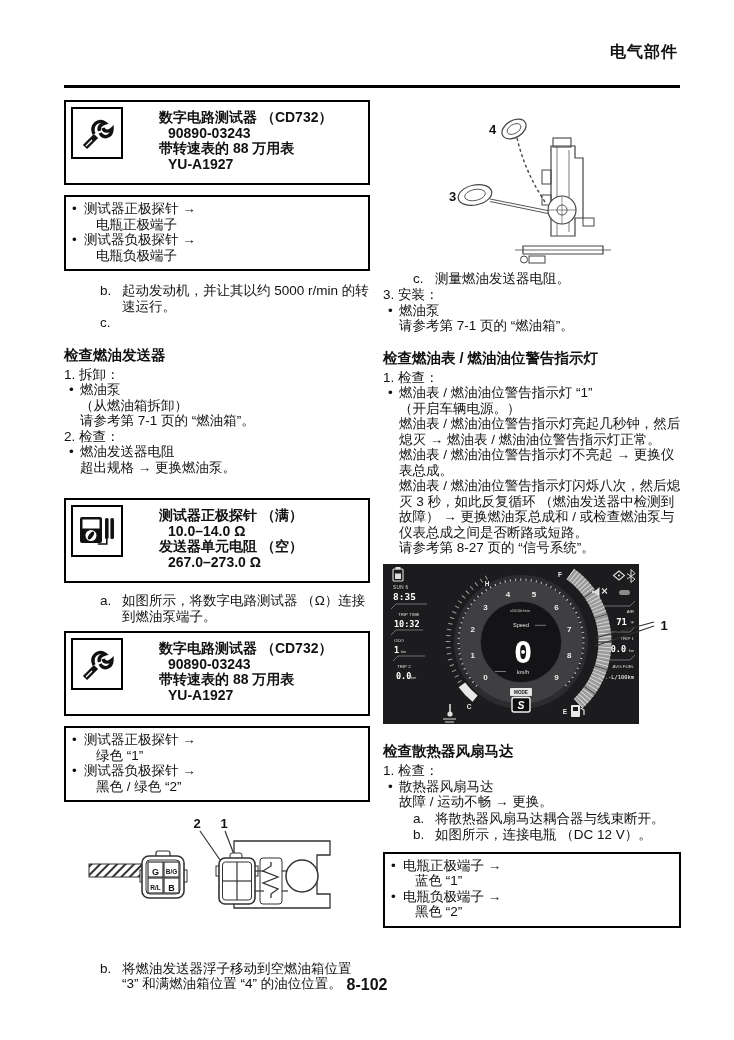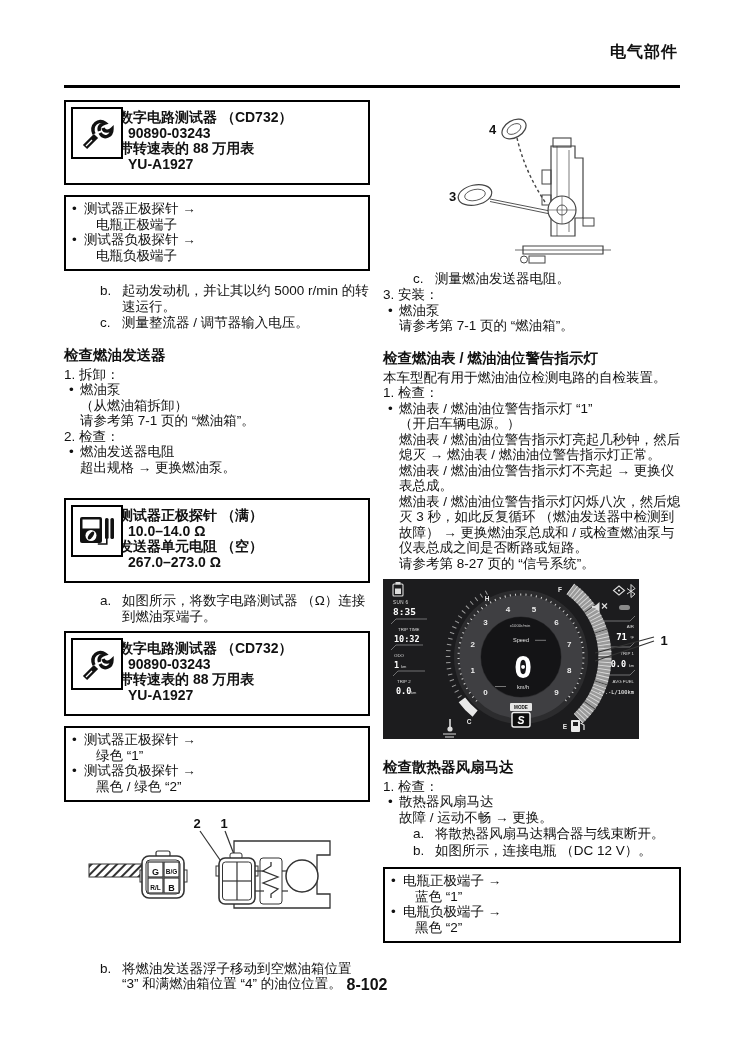--- a/index.html
+++ b/index.html
@@ -9,21 +9,21 @@
   .hdr-rule{position:absolute;top:85px;left:64px;width:616px;height:3px;background:#000;}
   .col{position:absolute;top:100px;font-size:13.5px;line-height:15.5px;}
   .col-left{left:64px;width:306px;}
   .col-right{left:383px;width:298px;}
   .footer{position:absolute;top:968px;left:0;width:734px;text-align:center;
           font-size:16px;font-weight:bold;margin-top:8px;}
   
   .spec-box{position:relative;border:2px solid #000;margin-bottom:10px;padding:5px 5px 10px 5px;min-height:66px;}
   .icon-frame{position:absolute;top:5px;left:5px;width:48px;height:48px;border:2px solid #000;
               display:flex;align-items:center;justify-content:center;background:#fff;}
-  .spec-lines{margin-left:48px;font-weight:bold;font-size:14px;line-height:15.5px;padding-top:3px;}
+  .spec-lines{margin-left:88px;font-weight:bold;font-size:14px;line-height:15.5px;padding-top:3px;}
   .spec-ind{padding-left:9px;}
   
   .info-box{border:2px solid #000;padding:4px 6px 6px 6px;margin-bottom:12px;}
   .kv{display:flex;}
   .kv .marker{width:12px;flex:none;}
   .kv-target{padding-left:12px;}
   
   .step{display:flex;padding-left:36px;margin:1px 0;}
   .step-label{width:22px;flex:none;}
   .step-body{flex:1;}
@@ -80,21 +80,20 @@
           <span class="kv-target">电瓶负极端子</span>
         </div>
     </div>
 
     <div class="step">
       <span class="step-label">b.</span>
       <span class="step-body">起动发动机，并让其以约 5000 r/min 的转速运行。</span>
     </div>
     <div class="step">
       <span class="step-label">c.</span>
-      <span class="step-body">测量整流器 / 调节器输入电压。</span>
     </div>
 
     <div class="sec-title">检查燃油发送器</div>
     <div>1. 拆卸：</div>
     <div class="b-item">
       <span class="marker">•</span>
       <span>燃油泵</span>
     </div>
     <div class="sub">（从燃油箱拆卸）</div>
     <div class="sub">请参考第 7-1 页的 “燃油箱”。</div>
@@ -271,21 +270,20 @@
       <span class="step-body">测量燃油发送器电阻。</span>
     </div>
     <div>3. 安装：</div>
     <div class="b-item">
       <span class="marker">•</span>
       <span>燃油泵</span>
     </div>
     <div class="sub">请参考第 7-1 页的 “燃油箱”。</div>
 
     <div class="sec-title">检查燃油表 / 燃油油位警告指示灯</div>
-    <div>本车型配有用于燃油油位检测电路的自检装置。</div>
     <div>1. 检查：</div>
     <div class="b-item">
       <span class="marker">•</span>
       <span>燃油表 / 燃油油位警告指示灯 “1”</span>
     </div>
     <div class="sub">（开启车辆电源。）</div>
     <div class="sub">燃油表 / 燃油油位警告指示灯亮起几秒钟，然后熄灭 → 燃油表 / 燃油油位警告指示灯正常。</div>
     <div class="sub">燃油表 / 燃油油位警告指示灯不亮起 → 更换仪表总成。</div>
     <div class="sub">燃油表 / 燃油油位警告指示灯闪烁八次，然后熄灭 3 秒，如此反复循环 （燃油发送器中检测到故障） → 更换燃油泵总成和 / 或检查燃油泵与仪表总成之间是否断路或短路。</div>
     <div class="sub">请参考第 8-27 页的 “信号系统”。</div>

